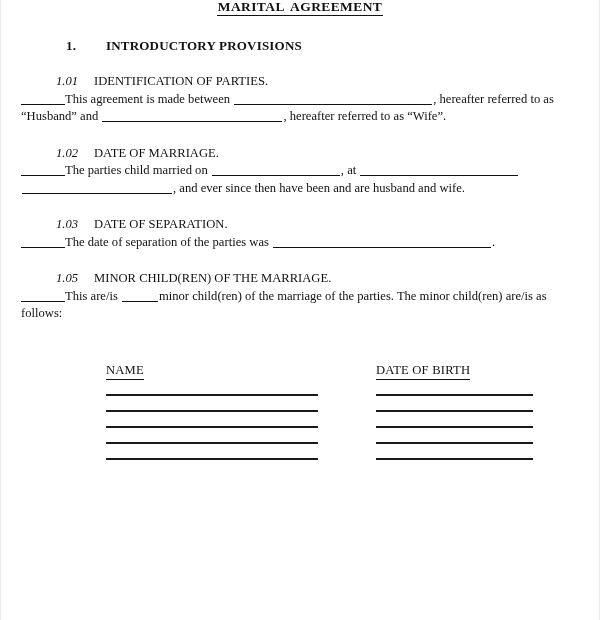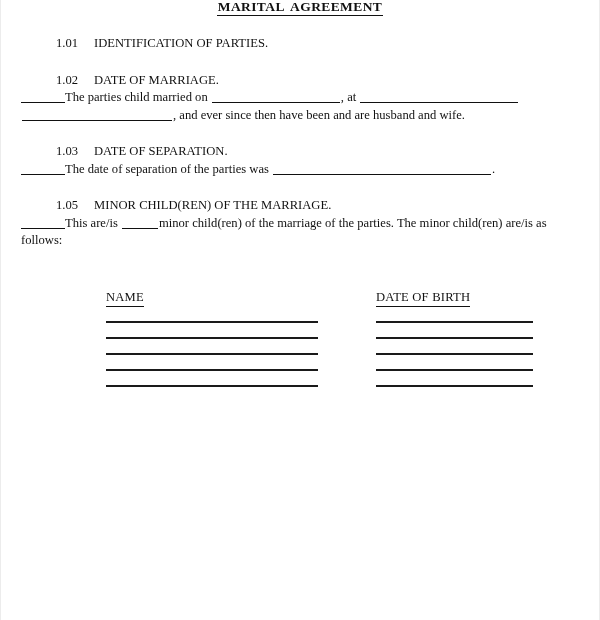--- a/index.html
+++ b/index.html
@@ -69,20 +69,21 @@
     padding-left: 45px;
     font-size: 12.6px;
     line-height: 17.5px;
   }
   .clause-head {
     white-space: nowrap;
   }
   .clause-head .num {
     display: inline-block;
     width: 38px;
+    font-style: italic;
   }
   .clause-body {
     margin-left: -35px;
     text-align: left;
   }
 
   
   .bl {
     display: inline-block;
     border-bottom: 1.6px solid #111;
@@ -139,24 +140,32 @@
 </head>
 <body>
 
 <div class="page">
   <div class="page-inner">
 
     <div class="doc-title">
       <span class="tt">MARITAL  AGREEMENT</span>
     </div>
 
+    <div class="sec-head">
+      <span class="num">1.</span><span>INTRODUCTORY PROVISIONS</span>
+    </div>
 
     <div class="clause">
       <div class="clause-head">
         <span class="num">1.01</span><span>IDENTIFICATION OF PARTIES.</span>
+      </div>
+      <div class="clause-body">
+        <span class="bl bl-indent"></span><span>This agreement is made between</span>
+        <span class="bl bl-xxlong"></span><span>, hereafter referred to as “Husband” and</span>
+        <span class="bl bl-xlong"></span><span>, hereafter referred to as “Wife”.</span>
       </div>
     </div>
 
     <div class="clause">
       <div class="clause-head">
         <span class="num">1.02</span><span>DATE OF MARRIAGE.</span>
       </div>
       <div class="clause-body">
         <span class="bl bl-indent"></span><span>The parties child married on</span>
         <span class="bl bl-med2"></span><span>, at</span>

